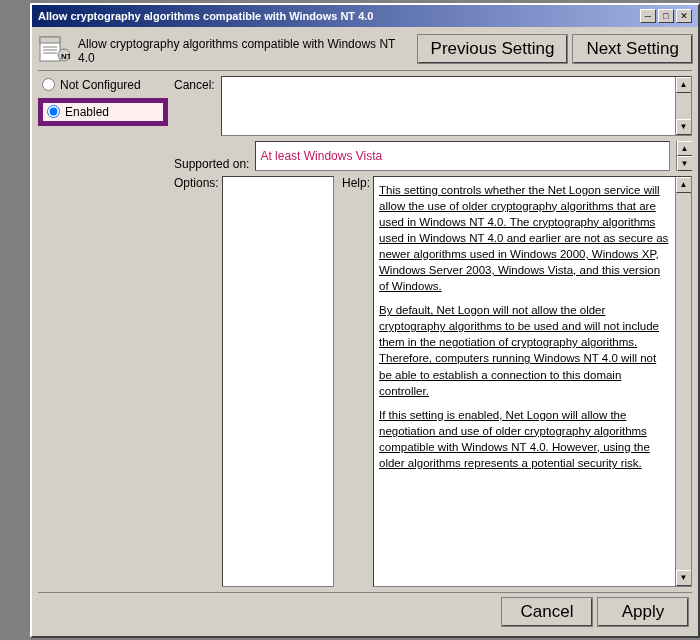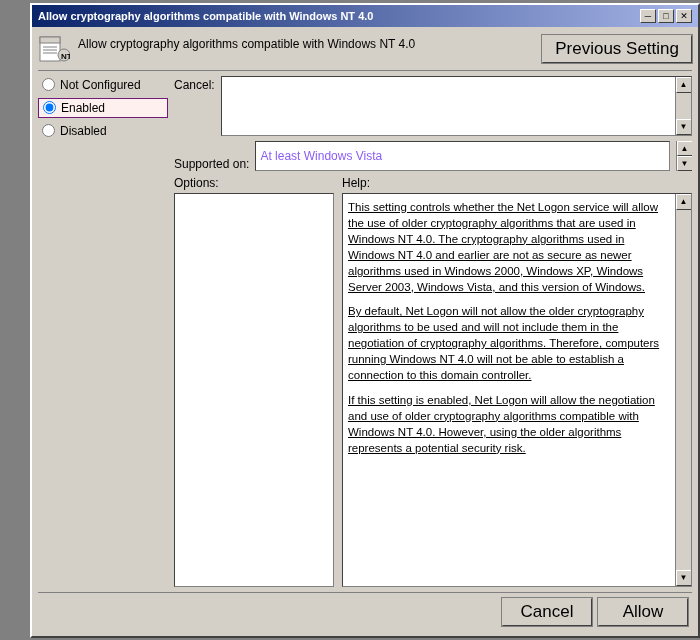--- a/index.html
+++ b/index.html
@@ -126,21 +126,21 @@
       gap: 4px;
     }
     .radio-option {
       display: flex;
       align-items: center;
       gap: 5px;
       padding: 2px 4px;
       cursor: pointer;
     }
     .radio-option.selected {
-      border: 1px solid #701a75;
+      border: 5px solid #701a75;
       background: #fff0f0;
     }
     .radio-option input[type="radio"] {
       cursor: pointer;
     }
     .radio-label {
       font-size: 12px;
       color: #000;
     }
     .right-panel {
@@ -212,49 +212,48 @@
       border-top-color: #404040;
       border-left-color: #404040;
       height: 30px;
       display: flex;
       align-items: center;
       padding: 2px 4px;
       overflow: hidden;
     }
     .supported-text {
       font-size: 12px;
-      color: #8b5cf6;
+      color: #be185d;
     }
     .options-help-row {
       display: flex;
       gap: 8px;
       flex: 1;
       overflow: hidden;
     }
     .options-section {
       display: flex;
-      flex-direction: column;
+      flex-direction: row;
       gap: 3px;
       width: 160px;
       flex-shrink: 0;
     }
     .section-label {
       font-size: 12px;
       color: #000;
     }
     .options-box {
       flex: 1;
       background: white;
       border: 1px solid #808080;
       border-top-color: #404040;
       border-left-color: #404040;
     }
     .help-section {
       display: flex;
-      flex-direction: column;
       gap: 3px;
       flex: 1;
     }
     .help-box {
       flex: 1;
       display: flex;
       overflow: hidden;
       background: white;
       border: 1px solid #808080;
       border-top-color: #404040;
@@ -312,37 +311,34 @@
           <line x1="5" y1="14" x2="19" y2="14" stroke="#808080" stroke-width="1"></line>
           <line x1="5" y1="17" x2="19" y2="17" stroke="#808080" stroke-width="1"></line>
           <line x1="5" y1="20" x2="19" y2="20" stroke="#808080" stroke-width="1"></line>
           <circle cx="26" cy="22" r="6" fill="#d4d0c8" stroke="#808080" stroke-width="1"></circle>
           <text x="23" y="26" font-size="8" fill="#000">NT</text>
         </svg>
       </div>
       <div class="header-title">Allow cryptography algorithms compatible with Windows NT 4.0</div>
       <div class="header-buttons">
         <button class="btn">Previous Setting</button>
+        <button class="btn">Next Setting</button>
       </div>
     </div>
 
     <div class="content-area">
 
       <div class="left-panel">
         <div class="radio-option">
           <input type="radio" name="config" id="notConfigured" style="">
           <label for="notConfigured" class="radio-label">Not Configured</label>
         </div>
         <div class="radio-option selected">
           <input type="radio" name="config" id="enabled" checked="" style="">
           <label for="enabled" class="radio-label">Enabled</label>
-        </div>
-        <div class="radio-option">
-          <input type="radio" name="config" id="disabled" style="">
-          <label for="disabled" class="radio-label">Disabled</label>
         </div>
       </div>
 
       <div class="right-panel">
 
         <div class="comment-row">
           <span class="field-label">Cancel:</span>
           <div class="textarea-box">
             <textarea style=""></textarea>
             <div class="scrollbar-v">
@@ -386,16 +382,16 @@
                 <div class="scroll-arrow">▼</div>
               </div>
             </div>
           </div>
         </div>
       </div>
     </div>
 
     <div class="footer">
       <button class="btn">Cancel</button>
-      <button class="btn">Allow</button>
+      <button class="btn">Apply</button>
     </div>
   </div>
 </div>
 
 </body></html>

